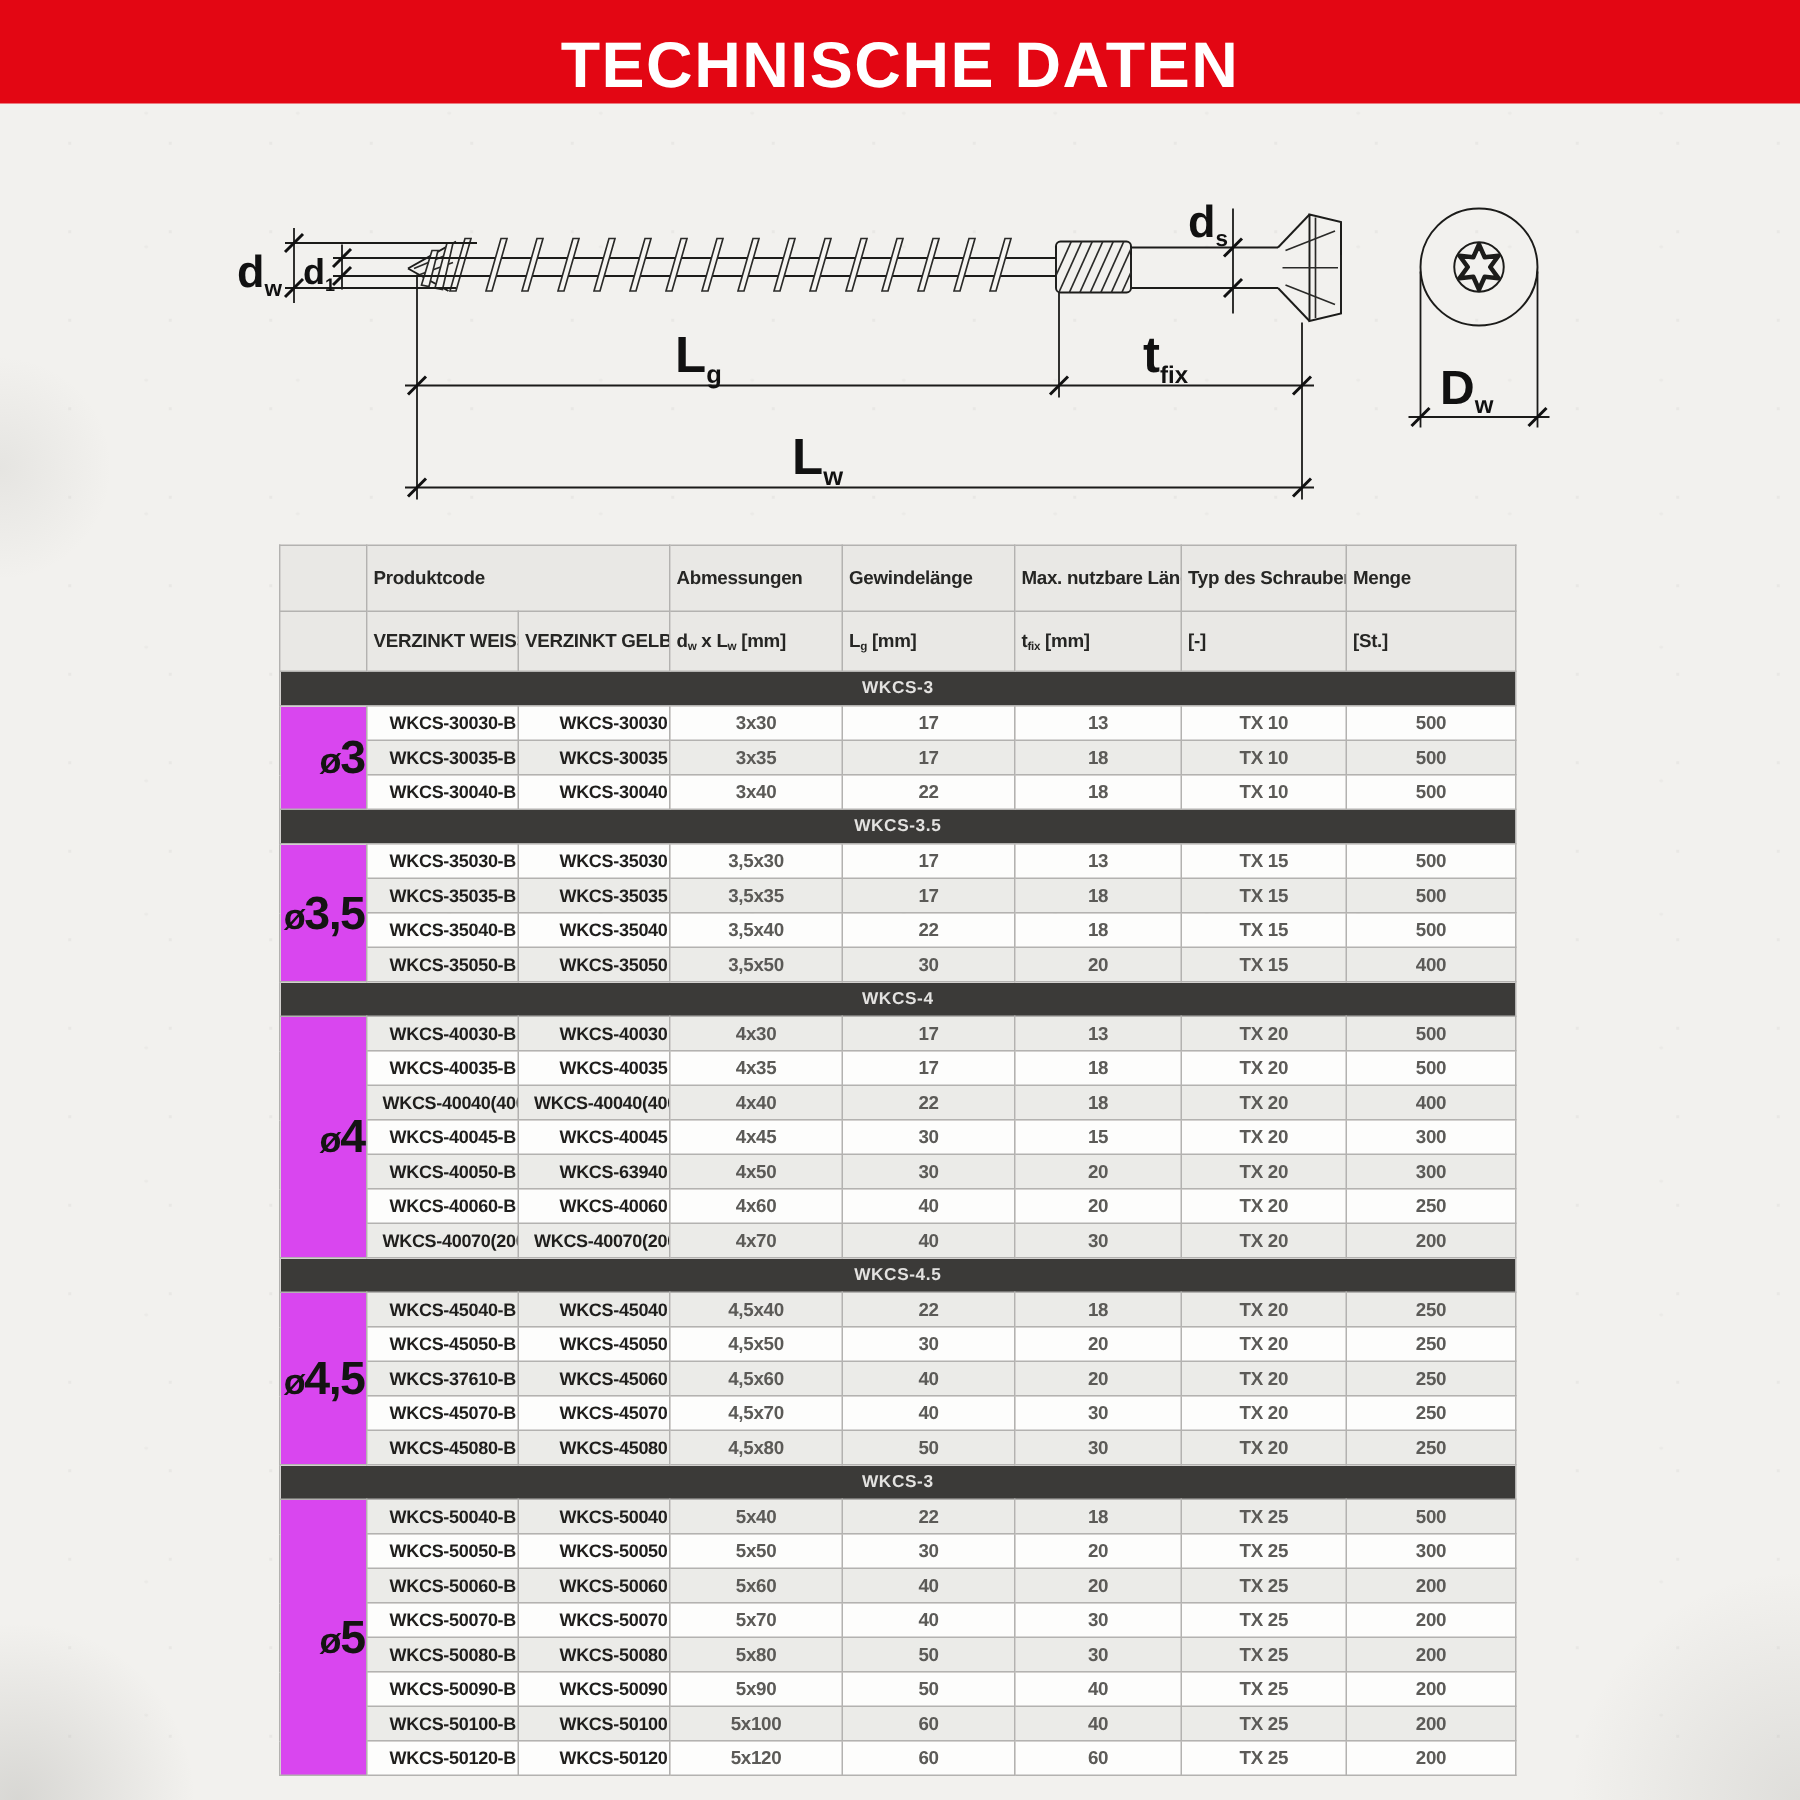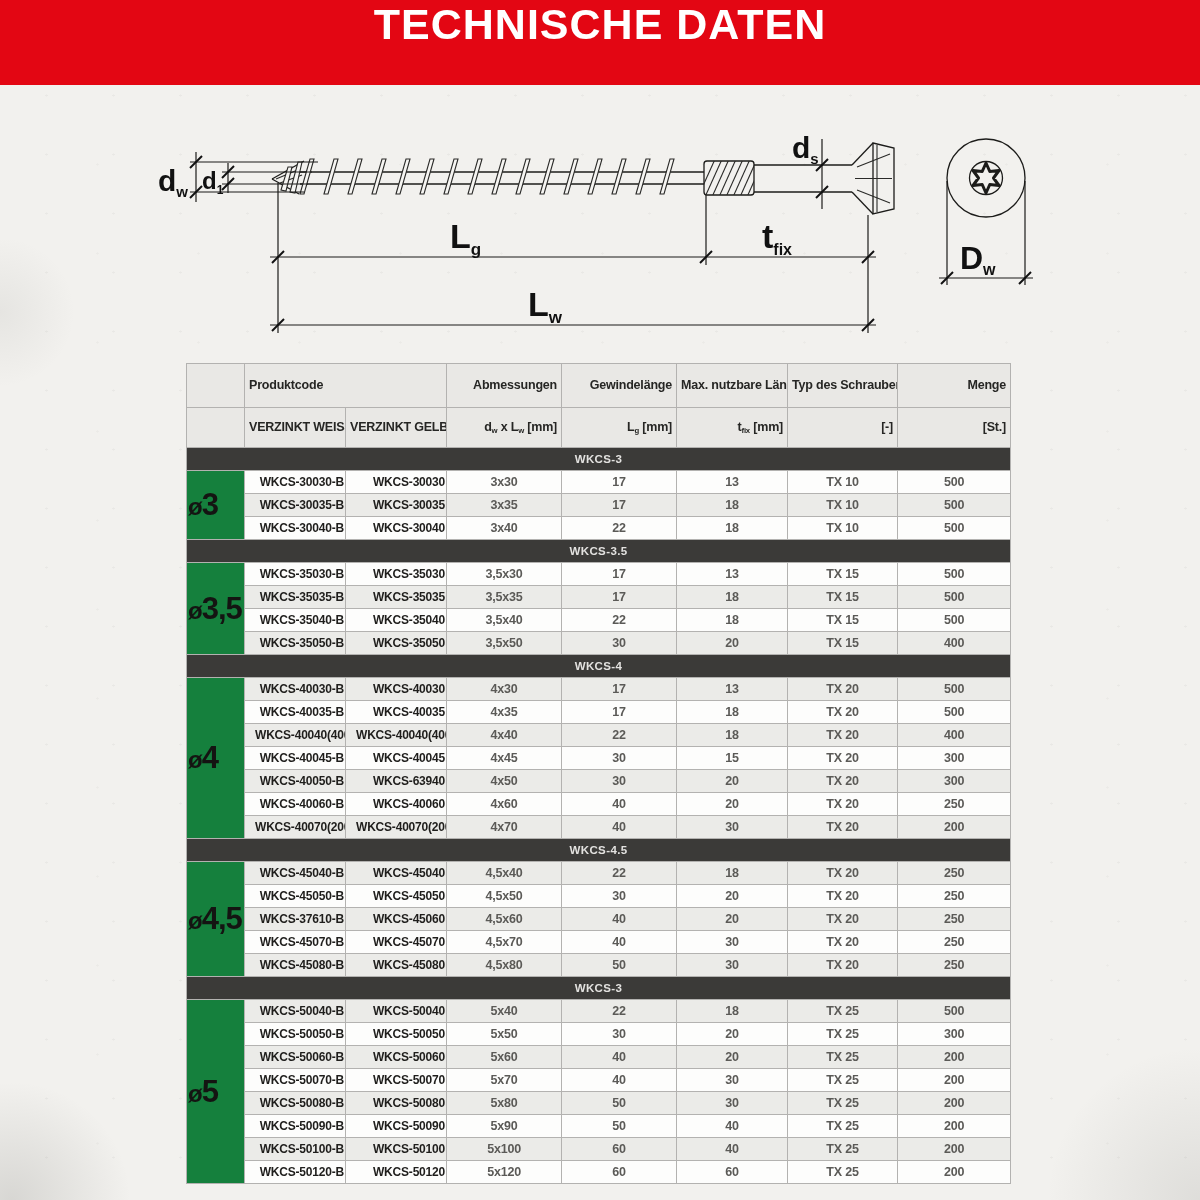--- a/index.html
+++ b/index.html
@@ -10,22 +10,22 @@
     background-image:
       radial-gradient(circle at 1% 100%, rgba(110,110,105,.20), transparent 7%),
       radial-gradient(circle at 100% 100%, rgba(110,110,105,.15), transparent 9%),
       radial-gradient(circle at 0% 26%, rgba(120,120,115,.10), transparent 5%),
       radial-gradient(rgba(60,60,55,.05) 1px, transparent 1.3px),
       radial-gradient(rgba(60,60,55,.04) 1px, transparent 1.3px);
     background-size:auto,auto,auto,67px 59px,101px 89px;
     background-position:0 0,0 0,0 0,13px 7px,47px 31px;
   }
   .banner{
-    position:absolute;left:0;top:0;width:1200px;height:85px;
-    display:flex;align-items:flex-start;justify-content:center;
+    position:absolute;left:0;top:0;width:1200px;height:69px;
+    display:flex;align-items:flex-end;justify-content:center;
   }
   .banner-title{
     color:#fff;font-size:43px;font-weight:800;letter-spacing:1px;
   }
   .drawing{position:absolute;left:0;top:95px;width:1200px;height:260px;}
   .drawing line,.drawing path,.drawing circle,.drawing polygon,.drawing polyline,.drawing rect{vector-effect:non-scaling-stroke;}
   .stroke{stroke:#1c1c1a;fill:none;stroke-width:1.3;}
   .thin{stroke:#2a2a28;fill:none;stroke-width:1.1;}
   .blade{fill:#f6f5f2;stroke:#2a2a28;stroke-width:1.1;}
   .dim{stroke:#1b1b19;fill:none;stroke-width:1.2;}
@@ -50,31 +50,31 @@
   col.c-typ{width:110px;}
   col.c-menge{width:113px;}
 
   tr.hrow1{height:44px;}
   tr.hrow2{height:40px;}
   tr.bar{height:23px;padding-left:17px;}
   tr.data{height:23px;}
 
   .hcell{
     background:#e9e8e5;color:#262624;font-weight:bold;font-size:12.5px;
-    text-align:right;vertical-align:middle;white-space:normal;line-height:1.25;
+    text-align:left;vertical-align:middle;white-space:normal;line-height:1.25;
     padding:2px 4px;
   }
   .hcell.left{text-align:left;}
   .hcell sub{font-size:0.62em;vertical-align:-0.3em;}
   .section-bar{
     background:#3b3a38;color:#e3e2e0;font-size:11.5px;font-weight:bold;
     text-align:center;letter-spacing:.4px;border-color:#3b3a38 #2e2d2b;
   }
   td.dia{
-    background:#15803d;text-align:left;vertical-align:middle;
+    background:#d946ef;text-align:right;vertical-align:middle;
     font-weight:bold;color:#141412;font-size:31px;letter-spacing:-1px;
   }
   td.dia .sym{font-size:24px;font-weight:bold;}
   td.code{
     background:#fdfdfc;font-weight:bold;color:#1f1e1c;font-size:12px;
     padding-left:10px;text-align:right;vertical-align:middle;
   }
   td.num{
     background:#fdfdfc;color:#5b5a57;font-size:12.5px;font-weight:600;
     text-align:center;vertical-align:middle;

